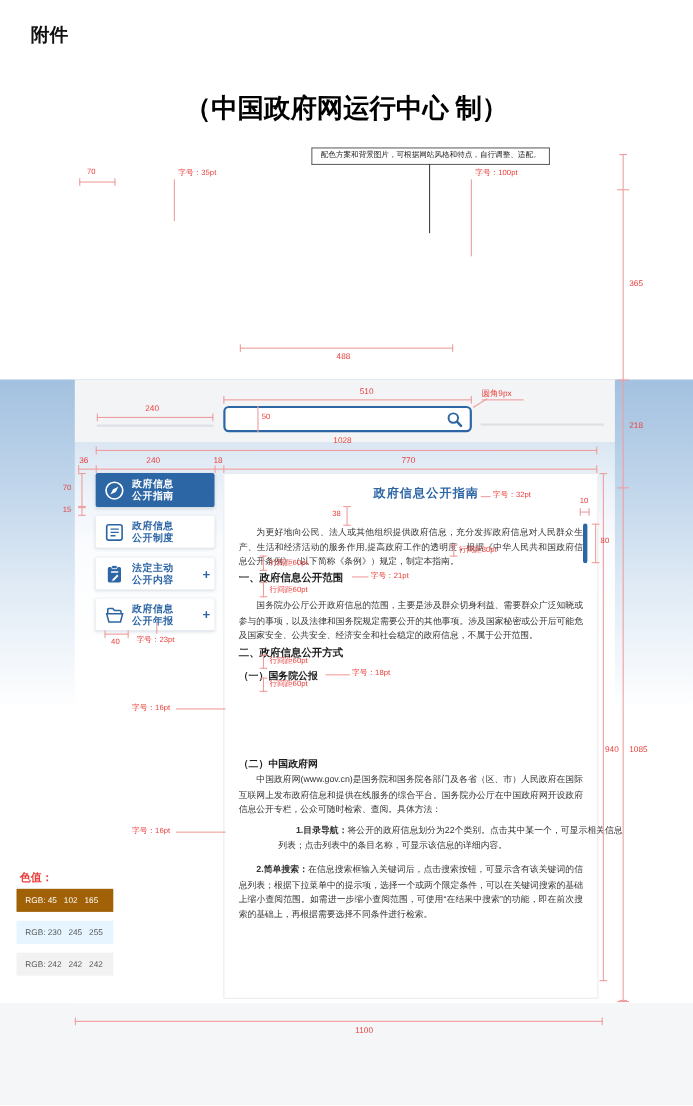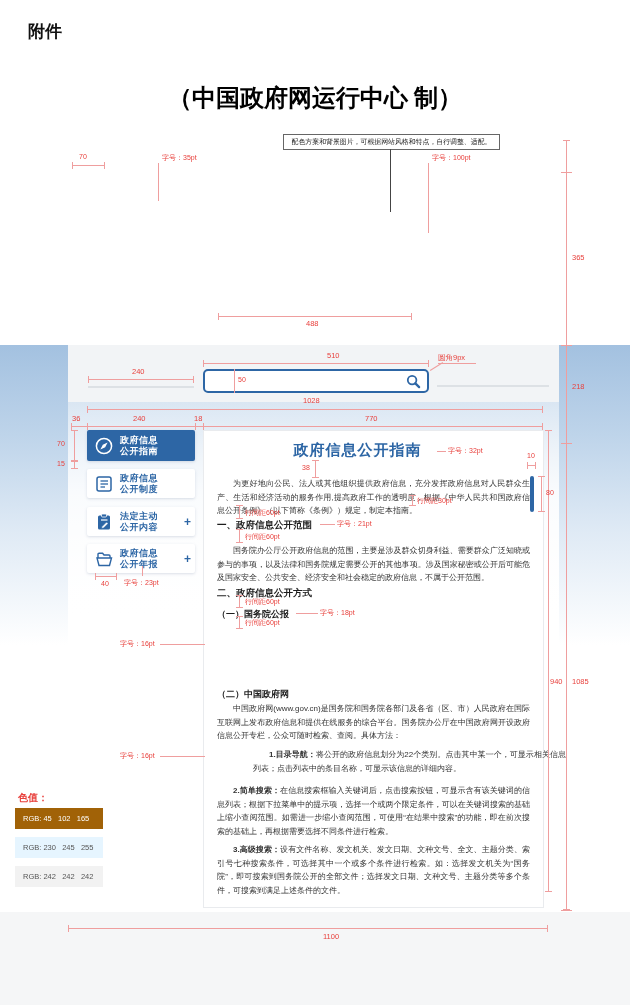--- a/index.html
+++ b/index.html
@@ -49,22 +49,22 @@
   
   .side-item{position:absolute;left:87px;width:108px;height:29px;background:#ffffff;border-radius:2px;
         box-shadow:0 1px 3px rgba(90,110,145,.22);display:flex;align-items:center;color:#2d66a5;z-index:6;}
   .side-item.active{background:#2d66a5;color:#ffffff;height:31px;}
   .side-icon{width:20px;height:20px;margin-left:7px;flex:0 0 auto;}
   .side-text{margin-left:6px;font-size:9px;font-weight:bold;line-height:10.5px;letter-spacing:.5px;}
   .side-plus{position:absolute;right:4px;top:50%;transform:translateY(-50%);font-size:12px;font-weight:bold;}
   
   .card{position:absolute;left:203px;top:430px;width:341px;height:478px;background:#ffffff;
         border:1px solid #e9ebee;box-sizing:border-box;z-index:5;}
-  .c-head{position:absolute;left:187px;top:441px;width:341px;text-align:center;color:#2d66a5;
-        font-size:15px;font-weight:bold;letter-spacing:1px;z-index:7;}
+  .c-head{position:absolute;left:217px;top:441px;width:341px;text-align:center;color:#2d66a5;
+        font-size:11px;font-weight:bold;letter-spacing:1px;z-index:7;}
   .para{position:absolute;left:217px;width:313px;font-size:8px;line-height:13.5px;color:#333;
         text-align:justify;text-indent:2em;z-index:7;}
   .h2{position:absolute;left:217px;color:#1c1c1c;font-size:9.5px;font-weight:bold;z-index:7;}
   .h3{position:absolute;left:217px;color:#1c1c1c;font-size:9px;font-weight:bold;z-index:7;}
   .scrollbar{position:absolute;left:530px;top:476px;width:4px;height:36px;background:#2d66a5;border-radius:2px;z-index:8;}
   
   .cv-label{position:absolute;left:18px;top:791px;color:#e8413d;font-size:10px;font-weight:bold;}
   .swatch{position:absolute;left:15px;width:88px;height:21px;font-size:7.5px;line-height:21px;
         padding-left:8px;box-sizing:border-box;white-space:pre;}
   .blackline{position:absolute;background:#444;z-index:31;}
@@ -148,21 +148,20 @@
   <div class="c-head">政府信息公开指南</div>
   <div class="para" style="top:477px;">为更好地向公民、法人或其他组织提供政府信息，充分发挥政府信息对人民群众生产、生活和经济活动的服务作用,提高政府工作的透明度，根据《中华人民共和国政府信息公开条例》（以下简称《条例》）规定，制定本指南。</div>
   <div class="h2" style="top:519px;">一、政府信息公开范围</div>
   <div class="para" style="top:544px;">国务院办公厅公开政府信息的范围，主要是涉及群众切身利益、需要群众广泛知晓或参与的事项，以及法律和国务院规定需要公开的其他事项。涉及国家秘密或公开后可能危及国家安全、公共安全、经济安全和社会稳定的政府信息，不属于公开范围。</div>
   <div class="h2" style="top:587px;">二、政府信息公开方式</div>
   <div class="h3" style="top:608px;">（一）国务院公报</div>
   <div class="h3" style="top:688px;">（二）中国政府网</div>
   <div class="para" style="top:702px;">中国政府网(www.gov.cn)是国务院和国务院各部门及各省（区、市）人民政府在国际互联网上发布政府信息和提供在线服务的综合平台。国务院办公厅在中国政府网开设政府信息公开专栏，公众可随时检索、查阅。具体方法：</div>
   <div class="para" style="top:748px;margin-left:36px;"><b>1.目录导航：</b><span>将公开的政府信息划分为22个类别。点击其中某一个，可显示相关信息列表；点击列表中的条目名称，可显示该信息的详细内容。</span></div>
   <div class="para" style="top:784px;"><b>2.简单搜索：</b><span>在信息搜索框输入关键词后，点击搜索按钮，可显示含有该关键词的信息列表；根据下拉菜单中的提示项，选择一个或两个限定条件，可以在关键词搜索的基础上缩小查阅范围。如需进一步缩小查阅范围，可使用“在结果中搜索”的功能，即在前次搜索的基础上，再根据需要选择不同条件进行检索。</span></div>
-  <div class="para" style="top:843px;"><b>3.高级搜索：</b><span>设有文件名称、发文机关、发文日期、文种文号、全文、主题分类、索引号七种搜索条件，可选择其中一个或多个条件进行检索。如：选择发文机关为“国务院”，即可搜索到国务院公开的全部文件；选择发文日期、文种文号、主题分类等多个条件，可搜索到满足上述条件的文件。</span></div>
   <div class="scrollbar"></div>
 
   <div class="cv-label">色值：</div>
   <div class="swatch" style="background: #a16207; color: rgb(255, 255, 255); position: absolute; left: 15px; top: 808px;">RGB: 45   102   165</div>
   <div class="swatch" style="background: rgb(230, 245, 255); color: rgb(85, 85, 85); position: absolute; left: 15px; top: 837px;">RGB: 230   245   255</div>
   <div class="swatch" style="background: rgb(242, 242, 242); color: rgb(85, 85, 85); position: absolute; left: 15px; top: 866px;">RGB: 242   242   242</div>
 
   <div class="lbl" style="left:79px;top:153px;">70</div>
   <div class="hm" style="left:72px;top:165px;width:33px;"></div>
   <div class="lbl" style="left:162px;top:154px;">字号：35pt</div>

